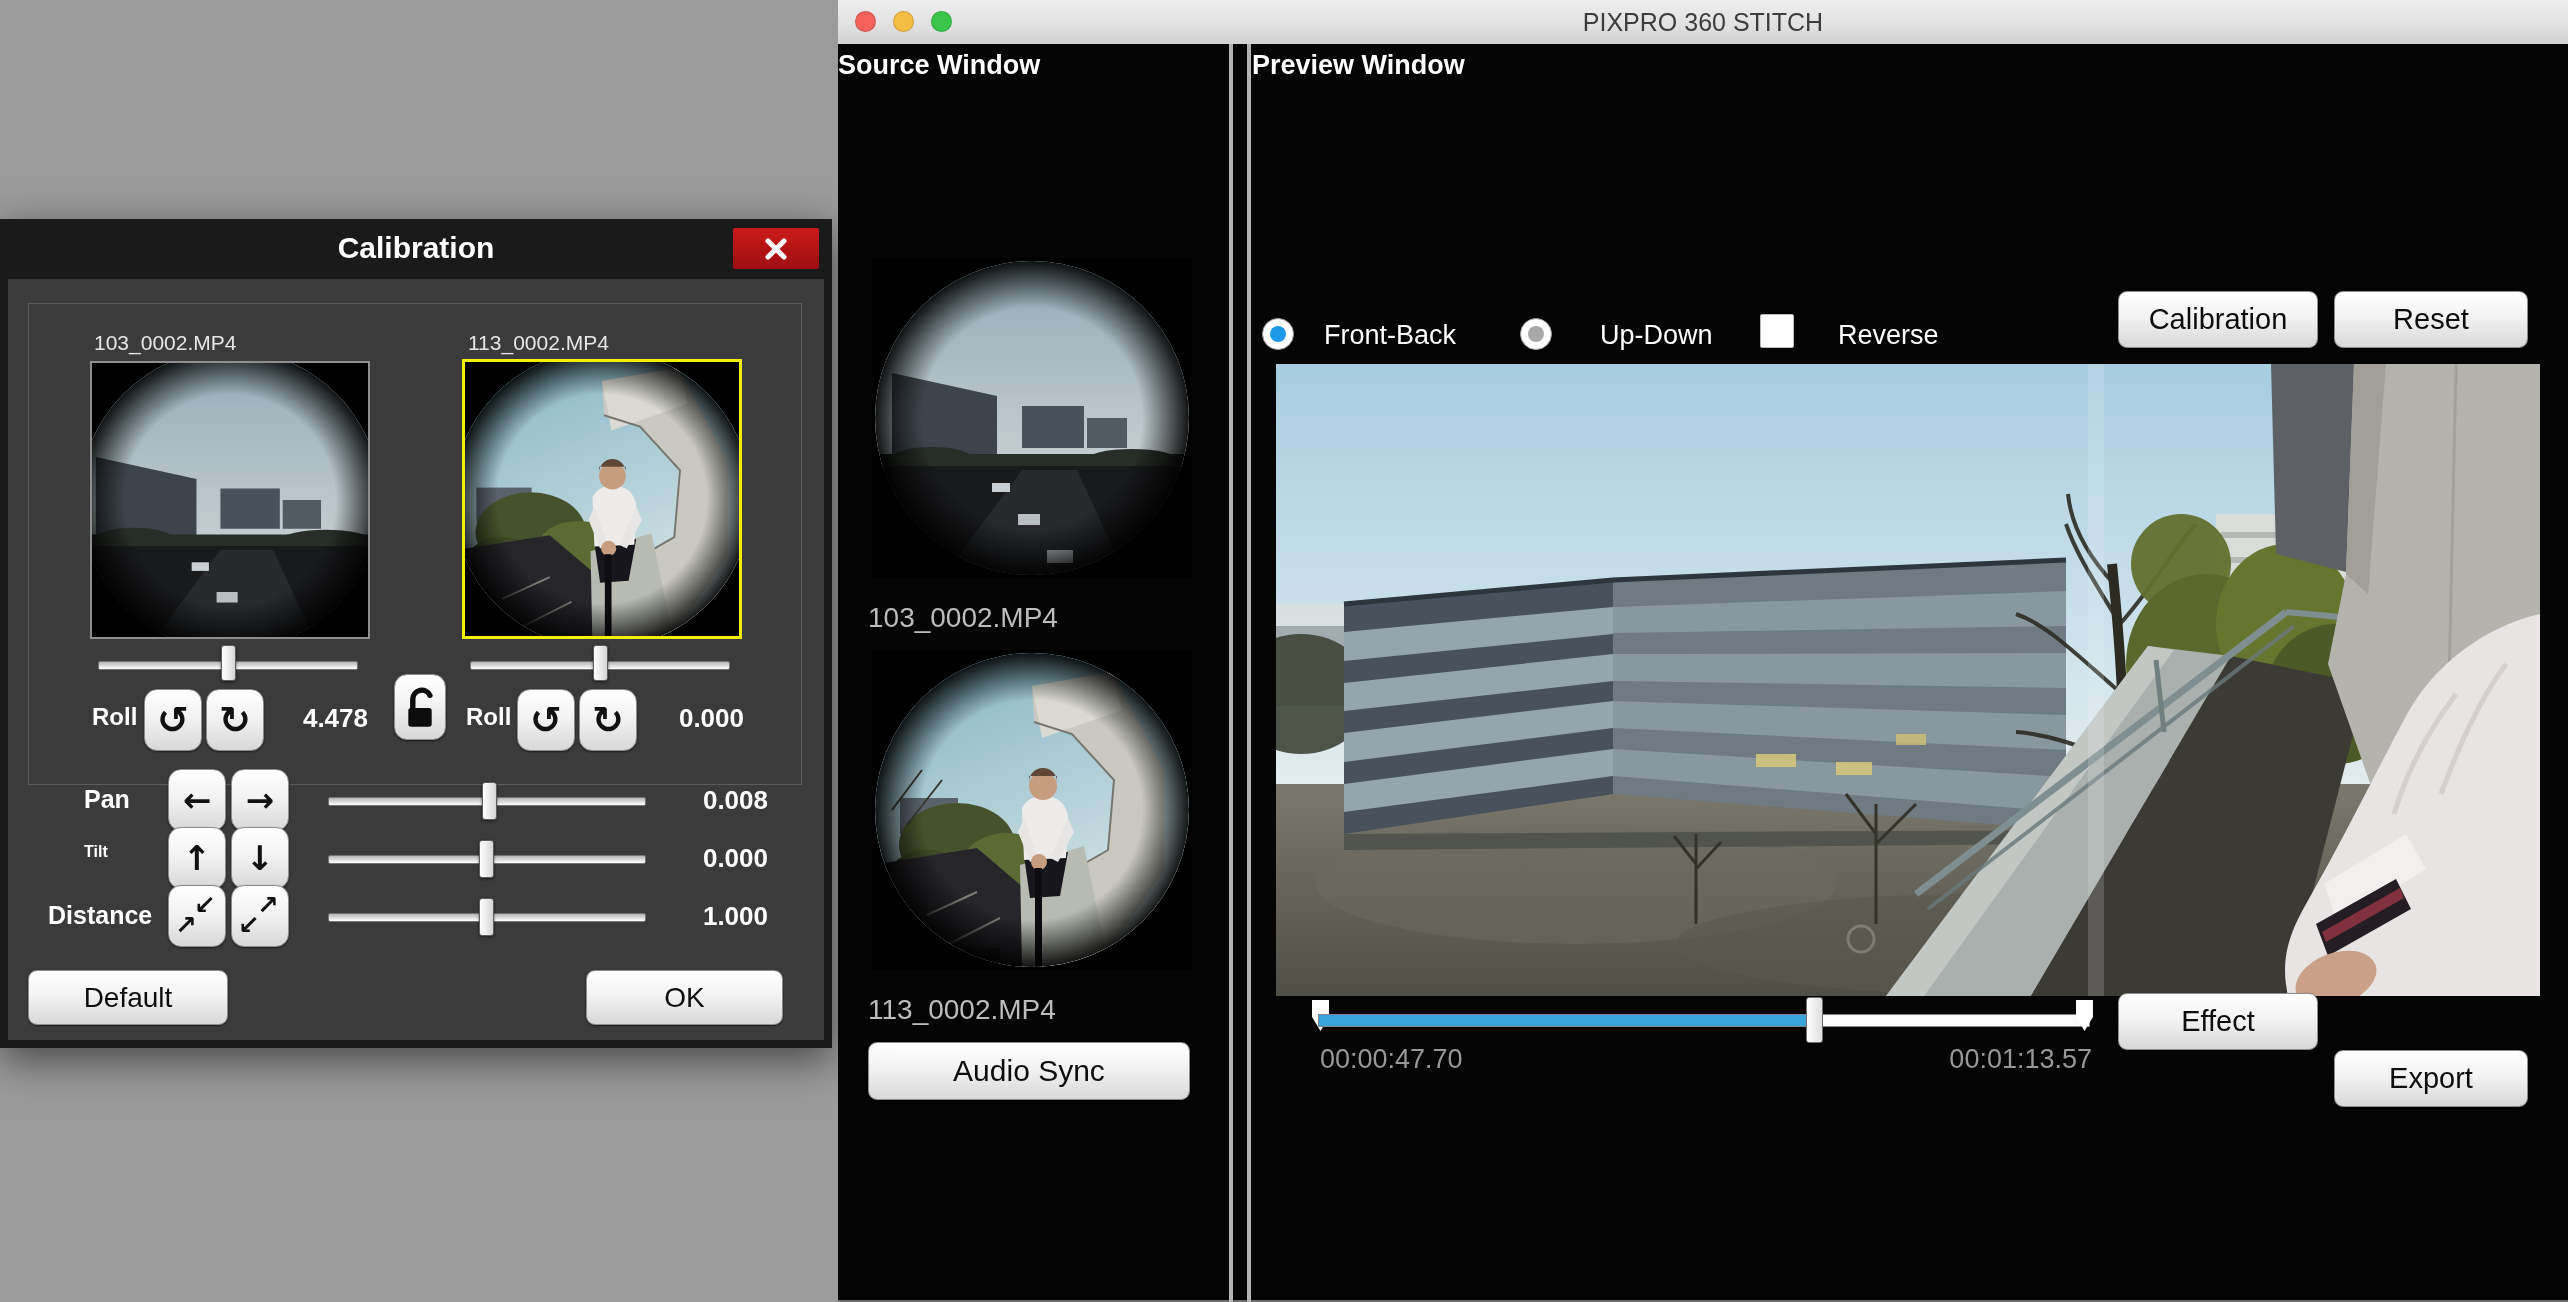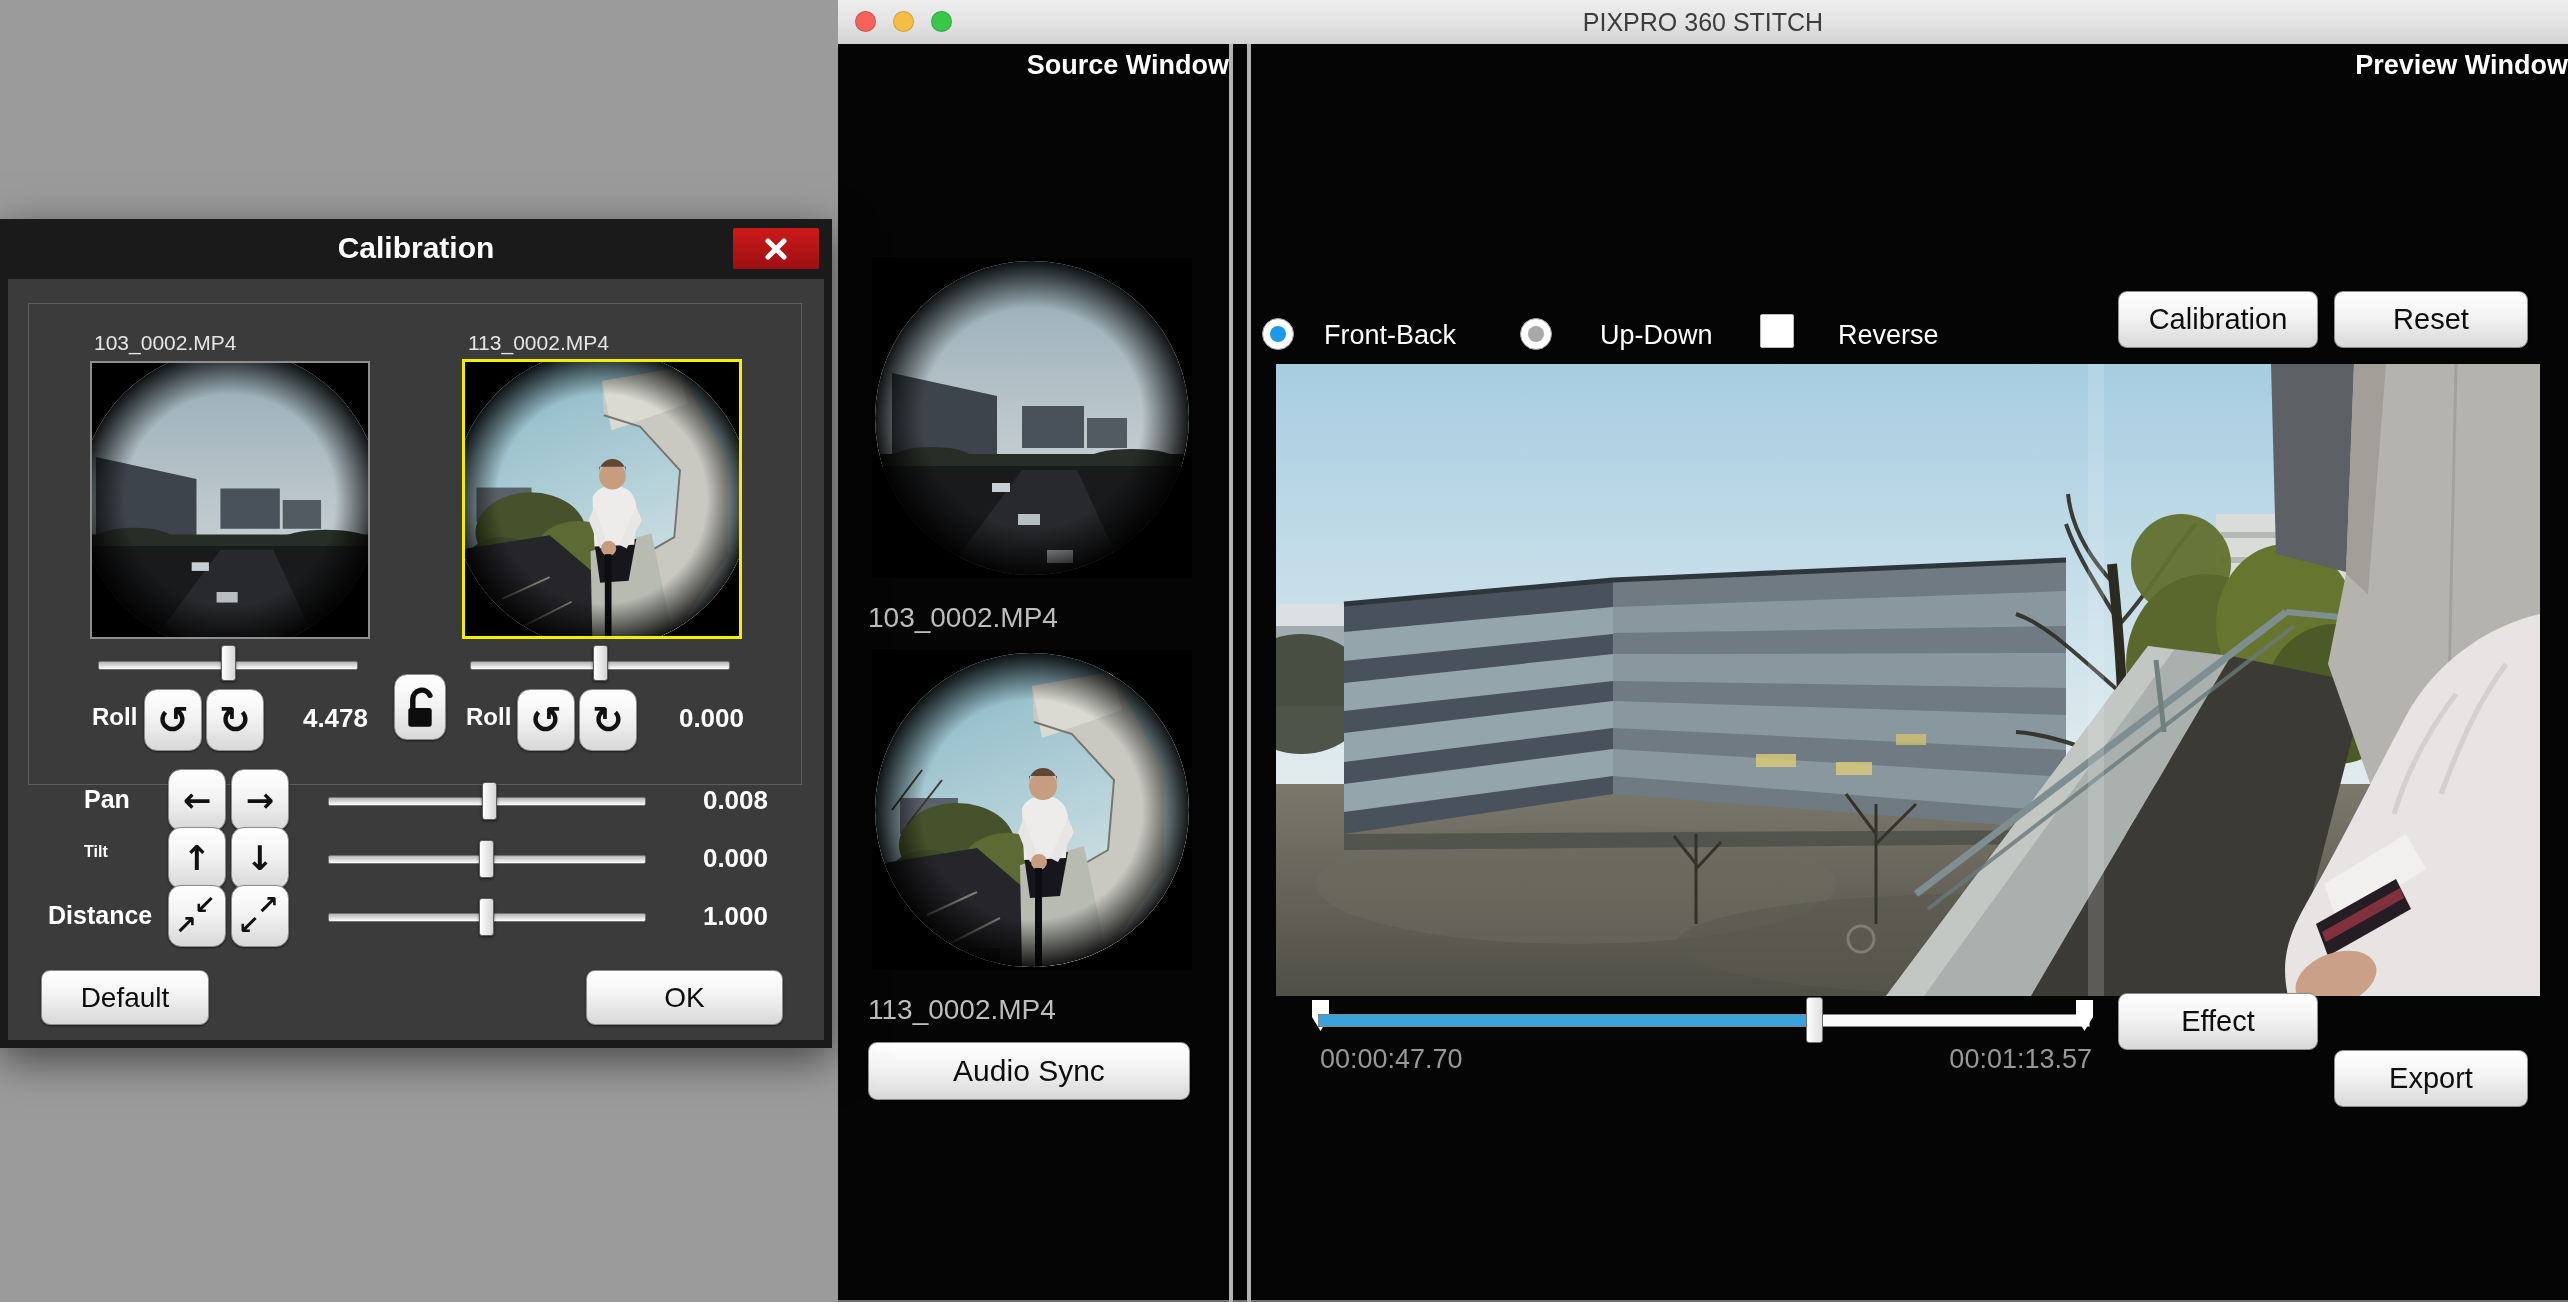--- a/index.html
+++ b/index.html
@@ -13,21 +13,21 @@
   
   .titlebar{left:838px;top:0;width:1730px;height:44px;
     background:linear-gradient(180deg,#eeeeee 0%,#e2e2e2 55%,#d2d2d2 100%);
     border-bottom:1px solid #a8a8a8;}
   .tl{width:21px;height:21px;border-radius:50%;top:11px;border:1px solid rgba(0,0,0,0.15);box-sizing:border-box;}
   .app-title{left:0;top:0;width:100%;height:44px;line-height:44px;text-align:center;
     font-size:25px;color:#3c3c3c;}
 
   .content{left:838px;top:44px;width:1730px;height:1258px;background:#050505;border-bottom:2px solid #6f6f6f;box-sizing:border-box;}
 
-  .panel-title{font-size:27px;font-weight:bold;color:#fff;text-align:right;}
+  .panel-title{font-size:27px;font-weight:bold;color:#fff;text-align:left;}
   .splitline{top:44px;width:4px;height:1258px;background:#b3b3b3;}
 
   .src-label{font-size:28px;color:#bdbdbd;}
   .fisheye{background:#000;}
 
   
   .btn{display:flex;align-items:center;justify-content:center;
     background:linear-gradient(180deg,#ffffff 0%,#f3f3f3 45%,#d8d8d8 100%);
     border:1px solid #8d8d8d;border-radius:9px;color:#0d0d0d;
     box-shadow:0 1px 2px rgba(0,0,0,0.55);box-sizing:border-box;font-size:29px;cursor:default;}
@@ -409,17 +409,17 @@
       <span class="glyph abs" style="font-size:26px;font-weight:bold;left:6px;top:26px">↗</span>
     </div>
     <div class="abs btn btn-sm" style="left:231px;top:666px;width:58px;height:62px">
       <span class="glyph abs" style="font-size:26px;font-weight:bold;left:25px;top:6px">↗</span>
       <span class="glyph abs" style="font-size:26px;font-weight:bold;left:6px;top:26px">↙</span>
     </div>
     <div class="abs slider-track" style="left:328px;top:694px;width:318px"></div>
     <div class="abs slider-thumb" style="left:479px;top:679px;height:38px"></div>
     <div class="abs dlg-value" style="left:688px;top:682px;width:80px">1.000</div>
 
-    <div class="abs btn" style="left:41px;top:751px;width:168px;height:55px;font-size:28px">Default</div>
+    <div class="abs btn" style="left:28px;top:751px;width:200px;height:55px;font-size:28px">Default</div>
     <div class="abs btn" style="left:586px;top:751px;width:197px;height:55px;font-size:28px">OK</div>
   </div>
 
 </div>
 
 </body></html>

